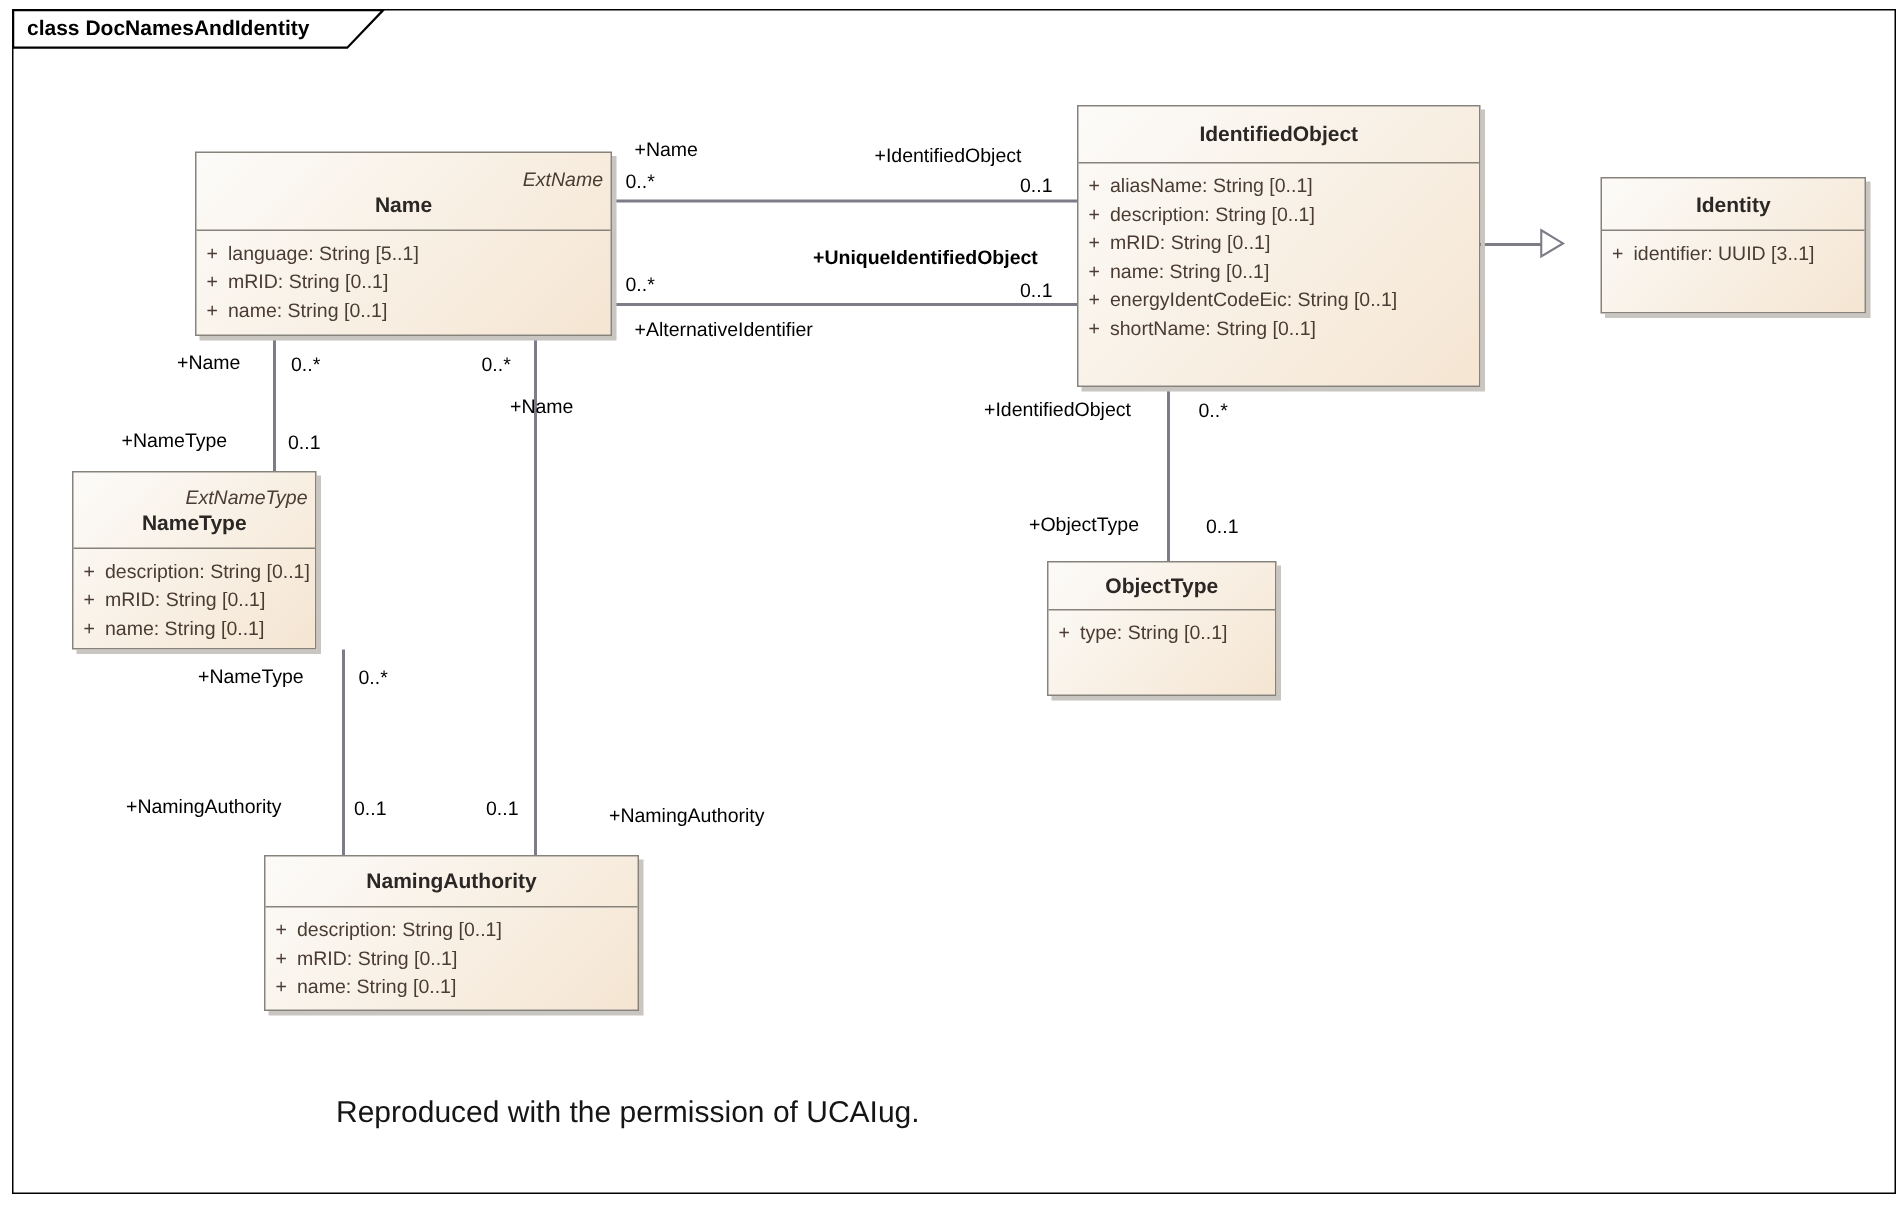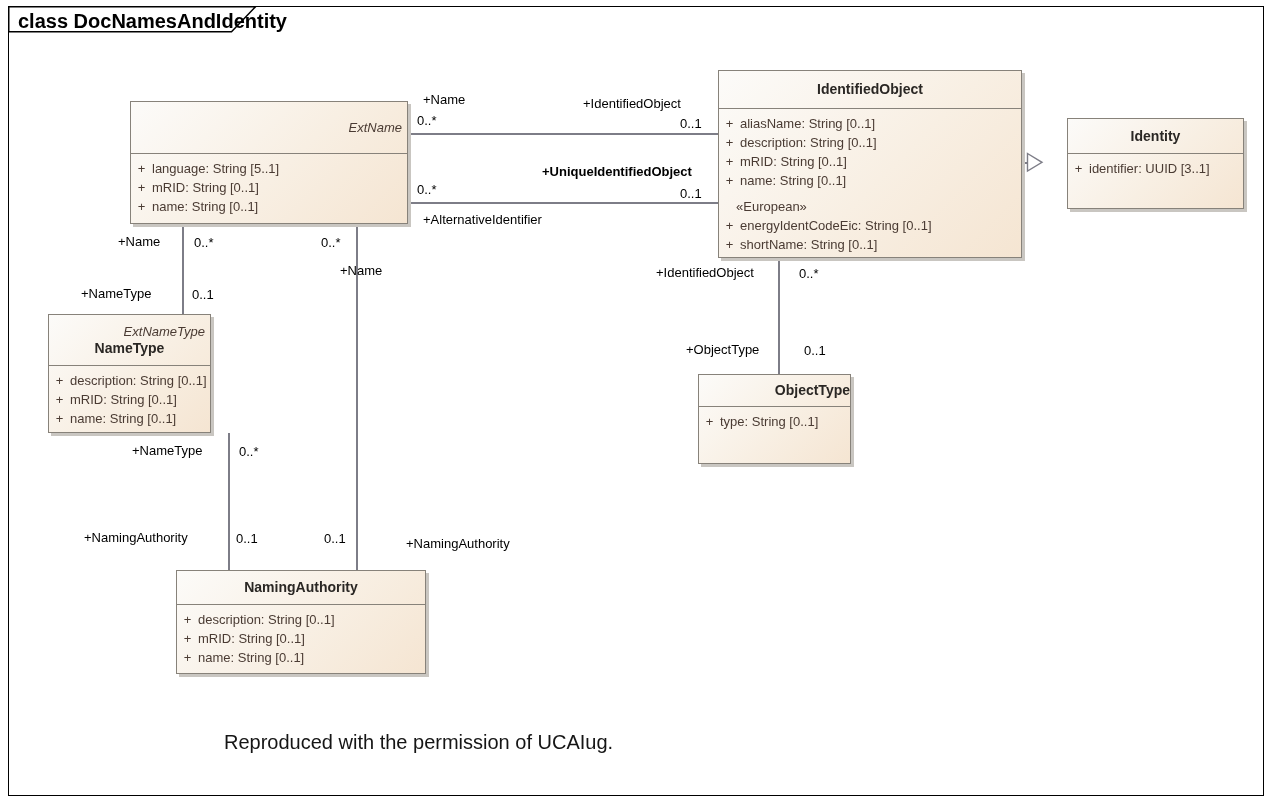--- a/index.html
+++ b/index.html
@@ -9,21 +9,21 @@
     position:relative; width:1268px; height:806px; background:#ffffff;
     overflow:hidden;
   }
   
   .frame-border {
     position:absolute; left:8px; top:6px; width:1256px; height:790px;
     border:1.5px solid #000000; background:transparent;
   }
   .frame-tab-svg { position:absolute; left:8px; top:6px; }
   .frame-tab-label {
-    position:absolute; left:18px; top:10px; font-size:20px; font-weight:bold;
+    position:absolute; left:18px; top:10px; font-size:14px; font-weight:bold;
     color:#000000; white-space:nowrap;
   }
   
   .line { position:absolute; background:#7d7d87; }
   .line.h { height:1.5px; }
   .line.v { width:1.5px; }
   .gen-arrow { position:absolute; }
   
   .class-box {
     position:absolute;
@@ -89,58 +89,58 @@
     </div>
 
   <svg class="gen-arrow" style="left:1026px; top:152px;" width="18" height="21">
     <polygon points="1.5,1.5 16,10.3 1.5,19" fill="#ffffff" stroke="#7d7d87" stroke-width="1.4"></polygon>
   </svg>
 
   <div id="boxes">
       <div class="class-box" style="left: 130px; top: 101px; width: 278px; height: 123px;">
         <div class="class-hdr" style="height: 51px;">
           <div class="class-stereo">ExtName</div>
+          <div class="class-title">Name</div>
         </div>
         <div class="class-body">
           <div class="attr-row">
             <span class="attr-vis">+</span>
             <span>language: String [5..1]</span>
           </div>
           <div class="attr-row">
             <span class="attr-vis">+</span>
             <span>mRID: String [0..1]</span>
           </div>
           <div class="attr-row">
             <span class="attr-vis">+</span>
             <span>name: String [0..1]</span>
           </div>
         </div>
       </div>
-      <div class="class-box" style="left: 718px; top: 70px; width: 304px; height: 188px;">
+      <div class="class-box" style="left: 718px; top: 70px; width: 269px; height: 188px;">
         <div class="class-hdr" style="height: 37px;">
           <div class="class-title">IdentifiedObject</div>
         </div>
         <div class="class-body">
           <div class="attr-row">
             <span class="attr-vis">+</span>
             <span>aliasName: String [0..1]</span>
           </div>
           <div class="attr-row">
             <span class="attr-vis">+</span>
             <span>description: String [0..1]</span>
           </div>
           <div class="attr-row">
             <span class="attr-vis">+</span>
             <span>mRID: String [0..1]</span>
           </div>
           <div class="attr-row">
             <span class="attr-vis">+</span>
             <span>name: String [0..1]</span>
           </div>
-          <div class="stereo-row">«European»</div>
           <div class="attr-row">
             <span class="attr-vis">+</span>
             <span>energyIdentCodeEic: String [0..1]</span>
           </div>
           <div class="attr-row">
             <span class="attr-vis">+</span>
             <span>shortName: String [0..1]</span>
           </div>
         </div>
       </div>
@@ -169,21 +169,21 @@
             <span class="attr-vis">+</span>
             <span>mRID: String [0..1]</span>
           </div>
           <div class="attr-row">
             <span class="attr-vis">+</span>
             <span>name: String [0..1]</span>
           </div>
         </div>
       </div>
       <div class="class-box" style="left: 698px; top: 374px; width: 153px; height: 90px;">
-        <div class="class-hdr" style="height: 31px; align-items: flex-end;">
+        <div class="class-hdr" style="height: 31px;">
           <div class="class-title">ObjectType</div>
         </div>
         <div class="class-body">
           <div class="attr-row">
             <span class="attr-vis">+</span>
             <span>type: String [0..1]</span>
           </div>
         </div>
       </div>
       <div class="class-box" style="left: 176px; top: 570px; width: 250px; height: 104px;">

